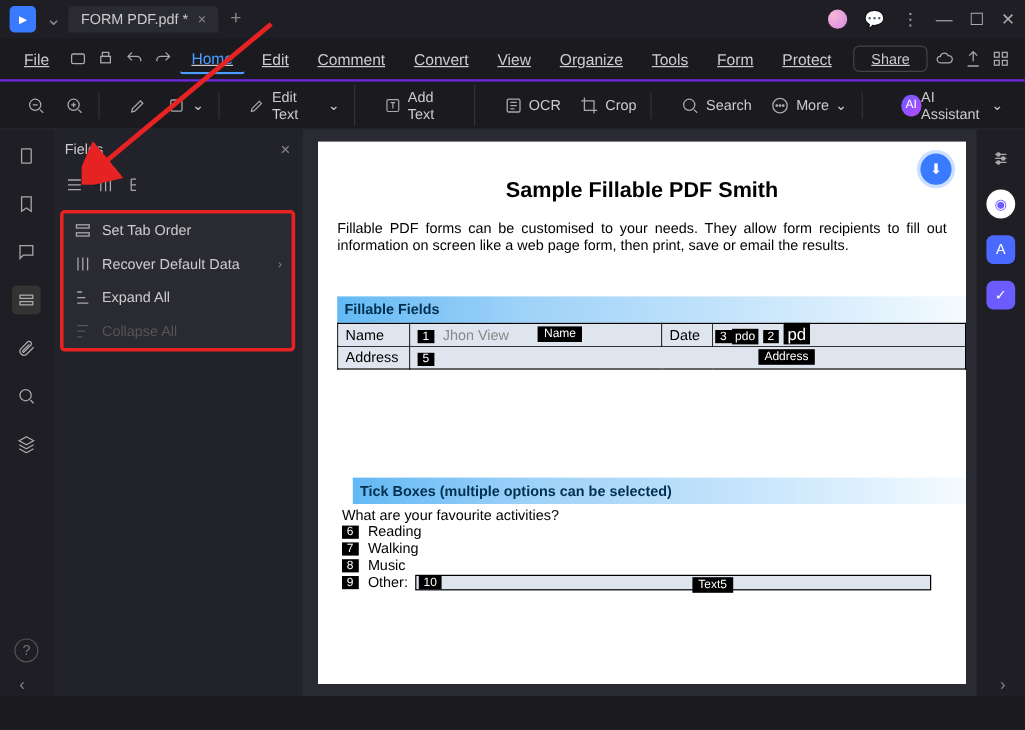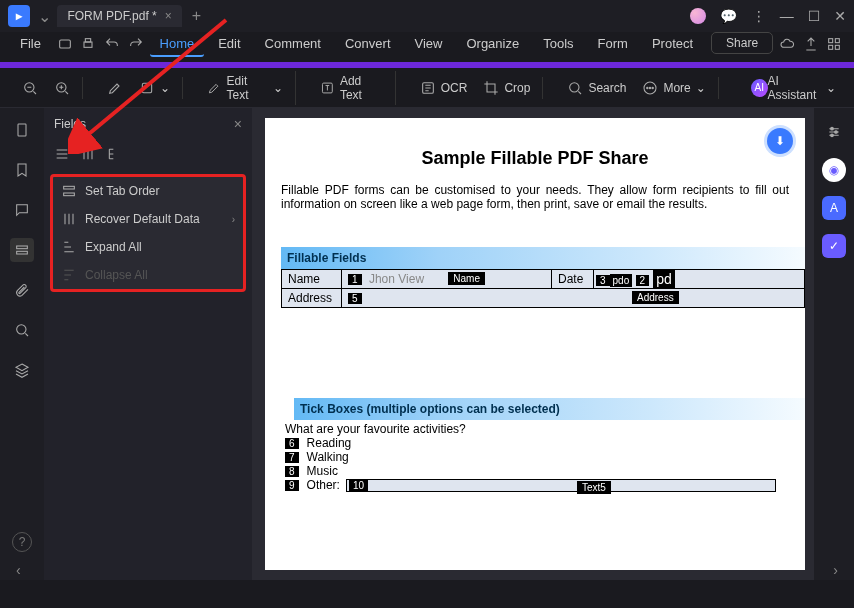--- a/index.html
+++ b/index.html
@@ -5,21 +5,21 @@
 * { margin: 0; padding: 0; box-sizing: border-box; font-family: -apple-system, BlinkMacSystemFont, "Segoe UI", sans-serif; }
 body { background: #1a1a1f; color: #ccc; width: 854px; height: 608px; overflow: hidden; position: relative; }
 .titlebar { height: 32px; background: #1e1e24; display: flex; align-items: center; padding: 0 8px; }
 .logo { width: 22px; height: 22px; background: #3a7afe; border-radius: 4px; margin-right: 8px; display:flex; align-items:center; justify-content:center; color:#fff; font-size:12px; font-weight:bold;}
 .tab { display:flex; align-items:center; background:#2a2a32; padding:4px 10px; border-radius:4px 4px 0 0; font-size:12px; color:#ccc; gap:8px;}
 .tab .close-x { color:#888; cursor:pointer; }
 .new-tab { color:#888; margin-left:10px; font-size:16px; cursor:pointer;}
 .window-controls { margin-left:auto; display:flex; gap:14px; align-items:center; color:#aaa; }
 .window-controls span { cursor:pointer; font-size:14px; }
 .avatar-dot { width:16px; height:16px; border-radius:50%; background: radial-gradient(circle at 30% 30%, #f8b6d4, #d48ae6); }
-.menubar { height: 36px; display:flex; align-items:flex-start; padding:0 10px; gap:4px; font-size:13px; border-bottom:6px solid #6d28d9;}
+.menubar { height: 36px; display:flex; align-items:center; padding:0 10px; gap:4px; font-size:13px; border-bottom:2px solid #6d28d9;text-decoration:underline;}
 .menu-item { padding:4px 10px; color:#ccc; cursor:pointer; border-radius:3px;}
 .menu-item.active { color:#4a9eff; border-bottom:2px solid #4a9eff; }
 .menu-spacer { flex:1; }
 .share-btn { padding:3px 14px; border:1px solid #444; border-radius:5px; font-size:12px; cursor:pointer; color:#ccc;}
 .icon-btn { width:24px; height:24px; display:flex; align-items:center; justify-content:center; color:#aaa; cursor:pointer;}
 .toolbar { height: 40px; display:flex; align-items:center; padding:0 10px; gap:12px; border-bottom:1px solid #2a2a32;}
 .tool-group { display:flex; align-items:center; gap:4px; padding:0 6px; border-right:1px solid #333;}
 .tool-group:last-child { border-right:none; }
 .tool-btn { display:flex; align-items:center; gap:5px; padding:3px 6px; font-size:12px; color:#ccc; cursor:pointer; border-radius:3px;}
 .tool-btn svg, .icon-btn svg { width:16px; height:16px; }
@@ -305,21 +305,21 @@
             <path d="M5 5h14M5 12h10M5 19h6"></path>
           </svg>
         <span>Collapse All</span>
       </div>
     </div>
   </div>
 
   <div class="doc-area">
     <div class="page">
       <div class="download-badge">⬇</div>
-      <div class="doc-title">Sample Fillable PDF Share</div>
+      <div class="doc-title">Sample Fillable PDF Smith</div>
       <div class="doc-desc">Fillable PDF forms can be customised to your needs. They allow form recipients to fill out information on screen like a web page form, then print, save or email the results.</div>
       <div class="section-bar">Fillable Fields</div>
       <table class="form-table">
         <tbody>
             <tr>
           <td style="width:60px;">Name</td>
           <td style="width:210px;">
             <span class="tabnum">1</span>
             <span class="placeholder">Jhon View</span>
             <span class="field-label-badge" style="right:66px; top:2px;">Name</span>

